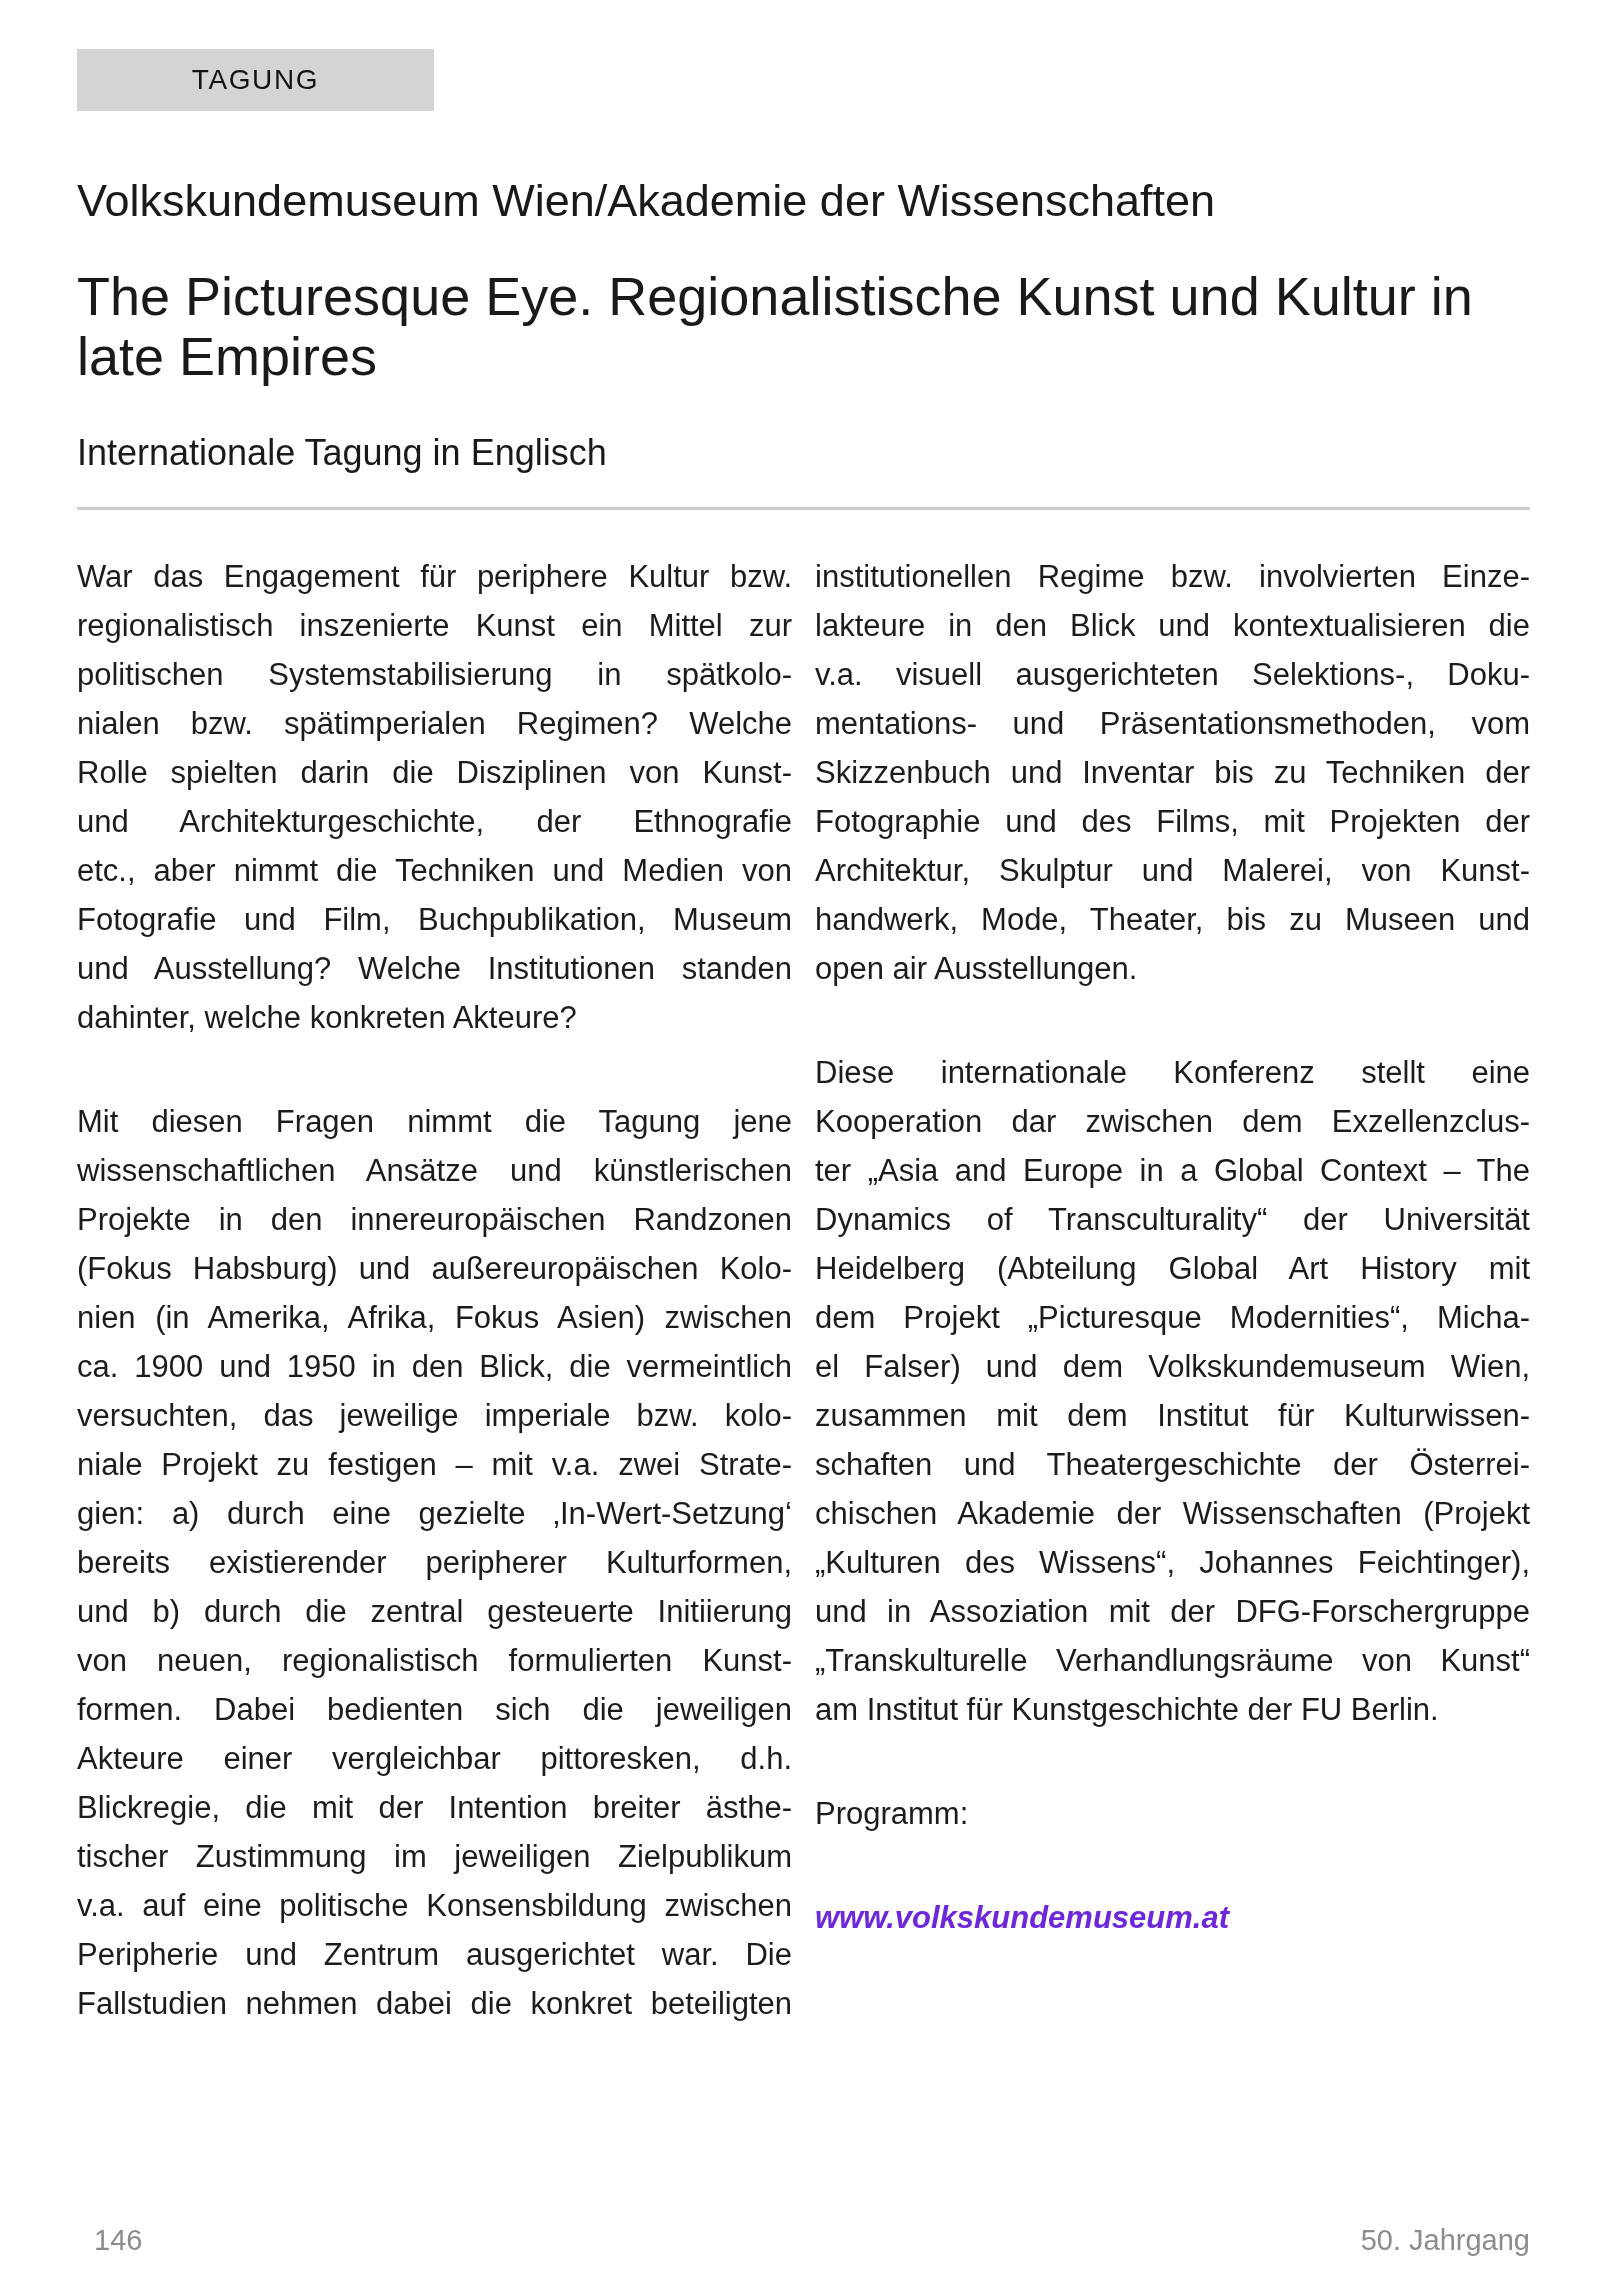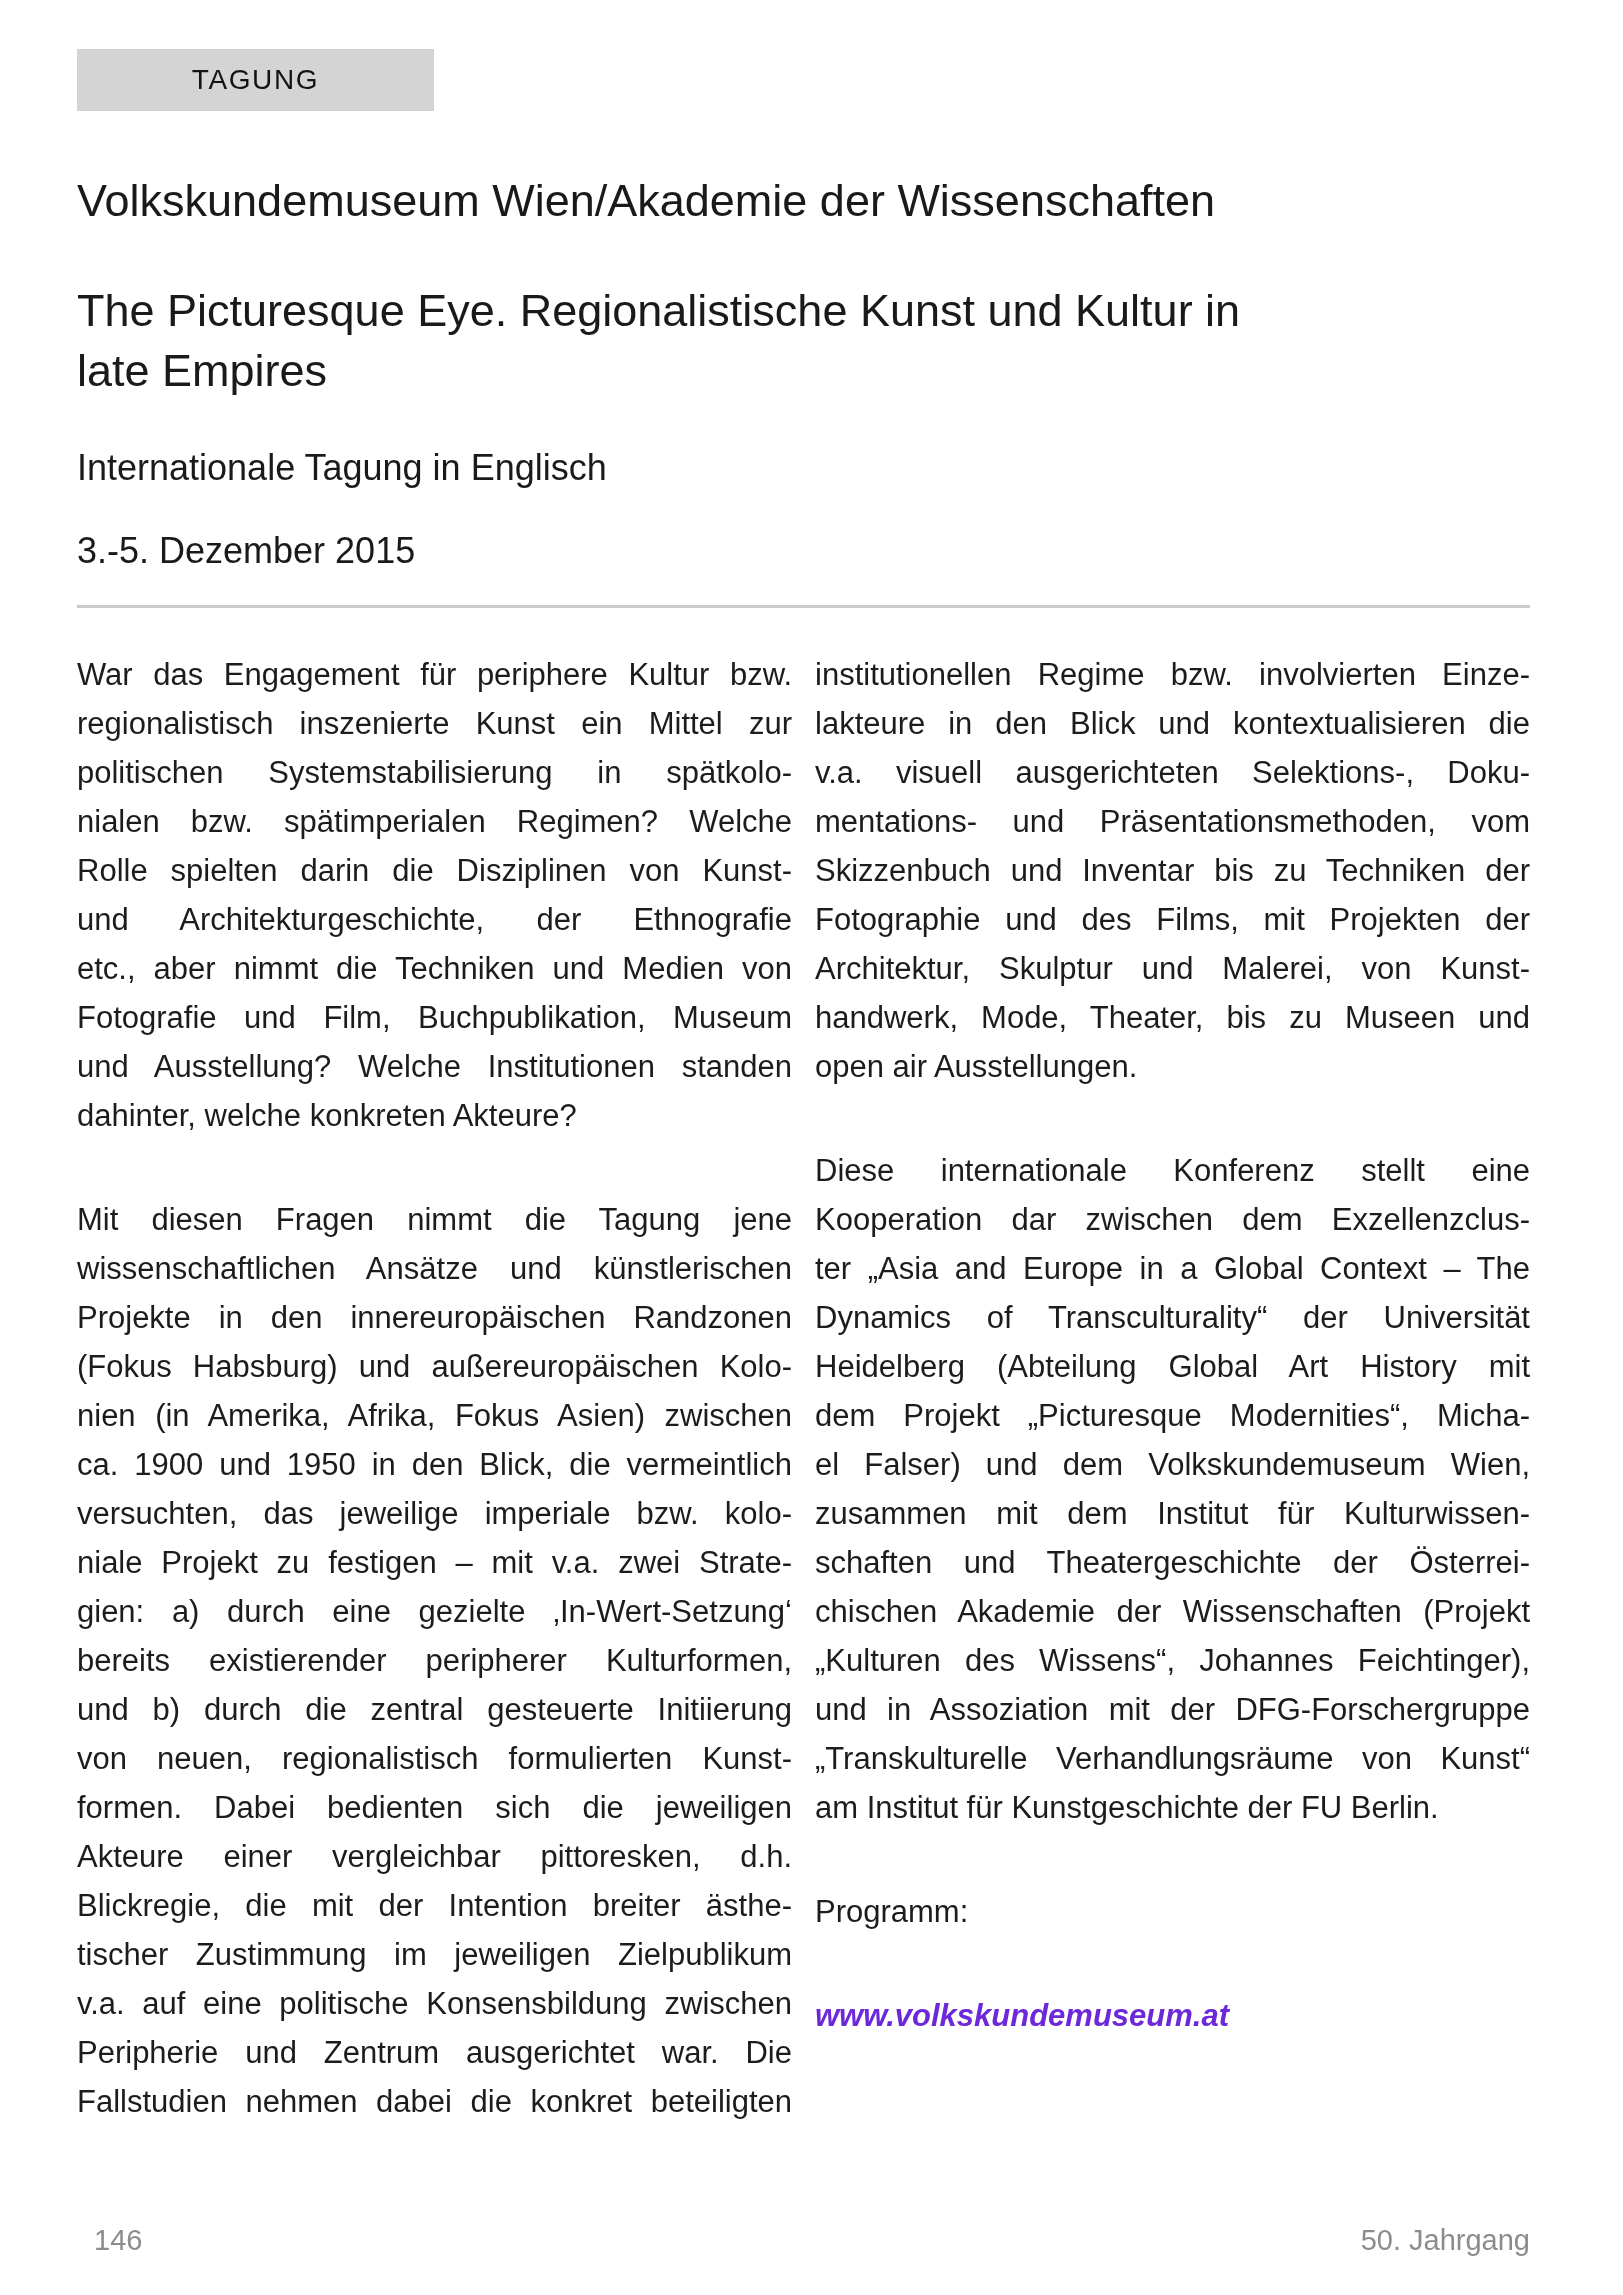--- a/index.html
+++ b/index.html
@@ -35,22 +35,22 @@
     color: #141414;
   }
   .title {
     margin: 63px 0 0 0;
     font-size: 45px;
     line-height: 54px;
     font-weight: 400;
     color: #1a1a1a;
   }
   .subtitle {
-    margin: 53px 0 0 0;
-    font-size: 45px;
+    margin: 38px 0 0 0;
+    font-size: 54px;
     line-height: 60px;
     font-weight: 400;
     color: #1a1a1a;
   }
   .lang {
     margin-top: 45px;
     font-size: 36px;
     line-height: 44px;
   }
   .date {
@@ -117,21 +117,20 @@
 
     <h1 class="title">Volkskundemuseum Wien/Akademie der Wissenschaften</h1>
 
     <h2 class="subtitle">
         <div class="tline">The Picturesque Eye. Regionalistische Kunst und Kultur in</div>
         <div class="tline tline-last">late Empires</div>
       </h2>
 
     <div class="lang">Internationale Tagung in Englisch</div>
 
-    <div class="date">3.-5. Dezember 2015</div>
 
     <div class="divider"></div>
 
     <div class="columns">
 
       <div class="col">
         <div class="jpar">
             <div class="tline">War das Engagement für periphere Kultur bzw.</div>
             <div class="tline">regionalistisch inszenierte Kunst ein Mittel zur</div>
             <div class="tline">politischen Systemstabilisierung in spätkolo-</div>

